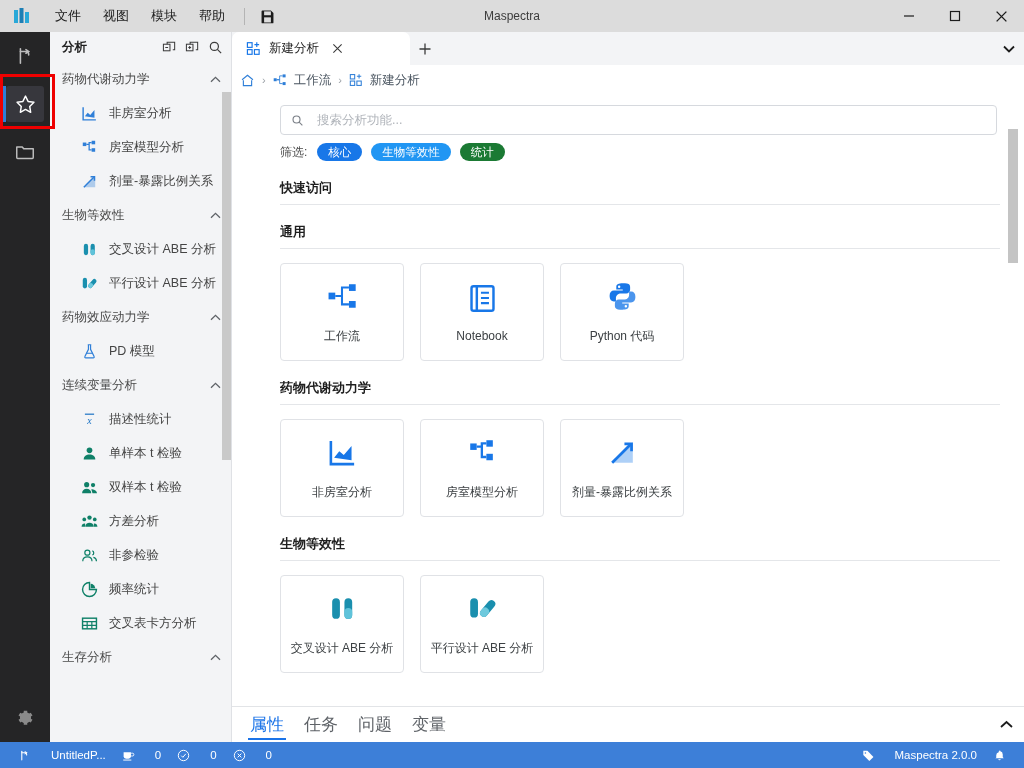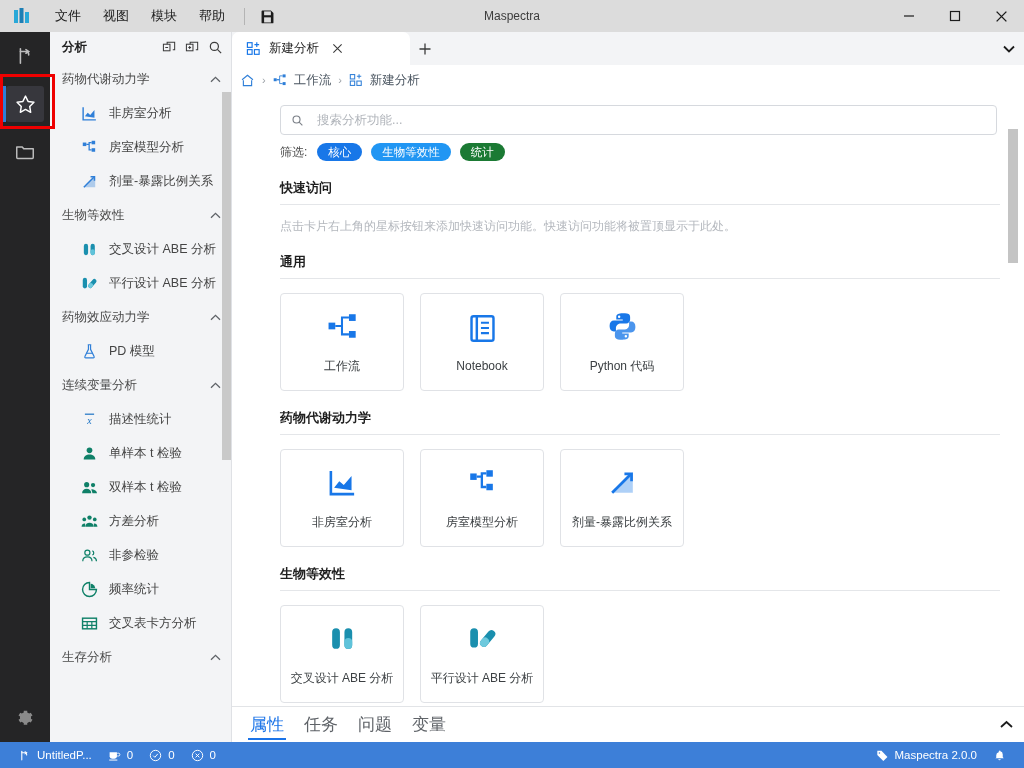--- a/index.html
+++ b/index.html
@@ -169,21 +169,21 @@
     content: ""; position: absolute; left: 8px; right: 8px; bottom: 3px; height: 2px; background: #1a73e8;
   }
   #panel-collapse { margin-left: auto; width: 36px; height: 36px; display: flex; align-items: center; justify-content: center; color: #3c3c3c; }
 
   
   #statusbar {
     position: absolute; bottom: 0; left: 0; width: 1024px; height: 26px;
     background: #3d7fd8; display: flex; align-items: center; color: #ffffff;
     font-size: 11.5px; padding: 0 10px;
   }
-  .st-item { display: flex; align-items: center; gap: 6px; padding: 0 8px; height: 26px; }
+  .st-item { display: flex; align-items: center; gap: 20px; padding: 0 8px; height: 26px; }
   #st-right { margin-left: auto; display: flex; align-items: center; }
   .st-count { font-size: 11.5px; }
   svg { display: block; }
 </style>
 </head>
 <body>
 
 <div id="titlebar">
   <div id="app-logo">
     <svg width="20" height="20" viewBox="0 0 20 20">
@@ -541,21 +541,20 @@
       <div id="filter-row">
         <span id="filter-label">筛选:</span>
         <span class="chip" style="background:#1877e8">核心</span>
         <span class="chip" style="background:#2196f3">生物等效性</span>
         <span class="chip" style="background:#1b7a34">统计</span>
       </div>
 
       <div id="sections-host">
           <div class="section-title">快速访问</div>
           <div class="section-rule"></div>
-          <div class="section-note">点击卡片右上角的星标按钮来添加快速访问功能。快速访问功能将被置顶显示于此处。</div>
           <div class="section-title">通用</div>
           <div class="section-rule"></div>
           <div class="card-row">
             <div class="card">
               <div class="card-icon">
                 <svg width="31" height="31" viewBox="0 0 24 24">
                   <rect x="1.2" y="9" width="5.2" height="5.2" fill="#1877e8"></rect>
         <rect x="17" y="2.5" width="5.2" height="5.2" fill="#1877e8"></rect>
         <rect x="17" y="15.5" width="5.2" height="5.2" fill="#1877e8"></rect>
         <path d="M6.4 11.6h5.2V5.1H17M11.6 11.6v6.5H17" fill="none" stroke="#1877e8" stroke-width="1.6"></path>

